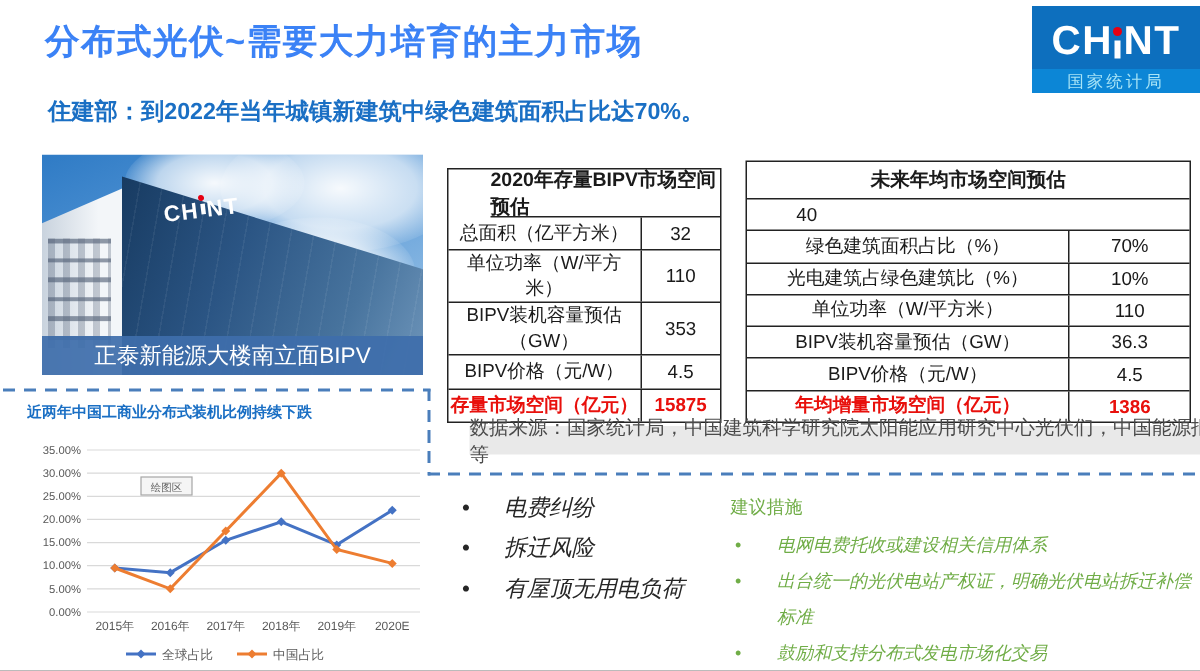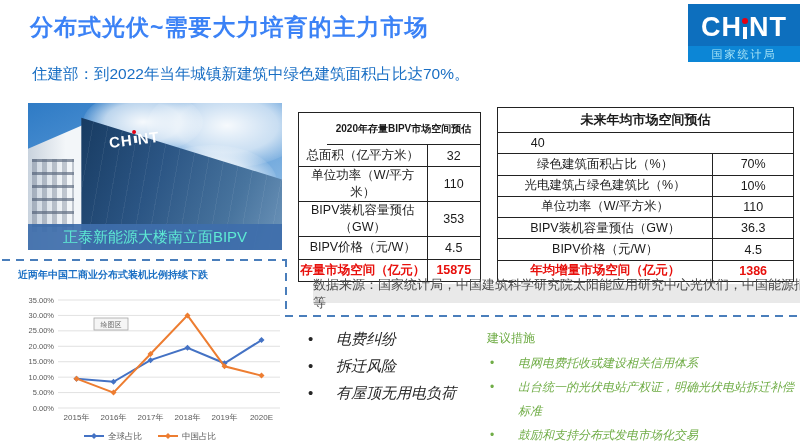--- a/index.html
+++ b/index.html
@@ -2,21 +2,21 @@
 <html><head>
 <meta charset="utf-8">
 <style>
   html,body{margin:0;padding:0;background:#888;}
   .slide{position:relative;width:800px;height:447px;background:#fff;overflow:hidden;
          font-family:"Liberation Sans","DejaVu Sans",sans-serif;}
 
   
   .title{position:absolute;left:30px;top:12px;margin:0;font-size:23px;font-weight:bold;
          color:#3b82f6;letter-spacing:1px;}
-  .subtitle{position:absolute;left:32px;top:64px;font-size:15.5px;font-weight:normal;color:#1a6fc4;}
+  .subtitle{position:absolute;left:32px;top:64px;font-size:15.5px;font-weight:bold;color:#1a6fc4;}
 
   
   .logo{position:absolute;right:0;top:4px;width:112px;}
   .logo-box{height:42px;background:#0d6fbe;color:#fff;display:flex;align-items:flex-end;
             justify-content:center;font-weight:bold;font-size:27px;line-height:38px;letter-spacing:1px;}
   .chint-i{position:relative;display:inline-block;width:7px;height:27px;}
   .chint-i::after{content:'';position:absolute;left:1px;bottom:7px;width:4px;height:12px;background:#fff;}
   .chint-i::before{content:'';position:absolute;left:0;bottom:22px;width:6px;height:6px;border-radius:50%;background:#e60012;}
   .logo-bar{height:16px;background:#0c86d6;color:#a8e4f6;font-size:11px;display:flex;
             align-items:center;justify-content:center;letter-spacing:2px;}
@@ -39,33 +39,33 @@
              background:linear-gradient(115deg,#16395f 0%,#2b5584 40%,#48749e 75%,#6e95ba 100%);
              clip-path:polygon(0 10%,100% 52%,100% 100%,0 100%);}
   .panels{position:absolute;inset:0;
           background:repeating-linear-gradient(100deg,rgba(255,255,255,.06) 0 1px,transparent 1px 15px);}
   .bldg-logo{position:absolute;left:32%;top:19%;transform:rotate(-7deg);color:#fff;font-weight:bold;
              font-size:15px;letter-spacing:1px;}
   .bldg-logo .chint-i{width:5px;height:14px;}
   .bldg-logo .chint-i::after{left:1px;bottom:2px;width:3px;height:7px;}
   .bldg-logo .chint-i::before{left:0;bottom:11px;width:4px;height:4px;}
   .photo-cap{position:absolute;left:0;right:0;bottom:0;height:26px;background:rgba(62,110,171,.93);
-             color:#5eead4;font-size:15px;display:flex;align-items:center;justify-content:center;}
+             color:#ffffff;font-size:15px;display:flex;align-items:center;justify-content:center;}
 
   
   .tbl{position:absolute;border:1px solid #222;display:flex;flex-direction:column;background:#fff;color:#1a1a1a;}
   .tbl .thead{border-bottom:1px solid #222;font-weight:bold;display:flex;align-items:center;justify-content:center;flex:none;}
   .trow{flex:1;display:flex;border-bottom:1px solid #222;}
   .trow:last-child{border-bottom:none;}
   .tcell{display:flex;align-items:center;justify-content:center;text-align:center;}
   .tlabel{flex:1;border-right:1px solid #222;}
   .tvalue{width:29%;}
   .trow.hl .tcell{color:#e8100c;font-weight:bold;}
   .stock{left:298px;top:112px;width:181px;height:168px;font-size:12.5px;}
-  .stock .thead{height:31px;font-size:10px;margin-left:28px;}
+  .stock .thead{height:31px;font-size:13px;margin-left:28px;}
   .future{left:497px;top:107px;width:295px;height:173px;font-size:12.5px;}
   .future .thead{height:24px;font-size:13px;}
   .future .tvalue{width:27%;}
 
   .source{position:absolute;left:297px;top:284px;width:503px;height:19px;background:#e9e9e9;
           color:#4a4a4a;font-size:13px;display:flex;align-items:center;justify-content:center;margin-left:16px;}
 
   
   .dash-h1{position:absolute;left:2px;top:259px;width:285px;height:2px;
            background:repeating-linear-gradient(90deg,#4a7ebb 0 8px,transparent 8px 14px);}

